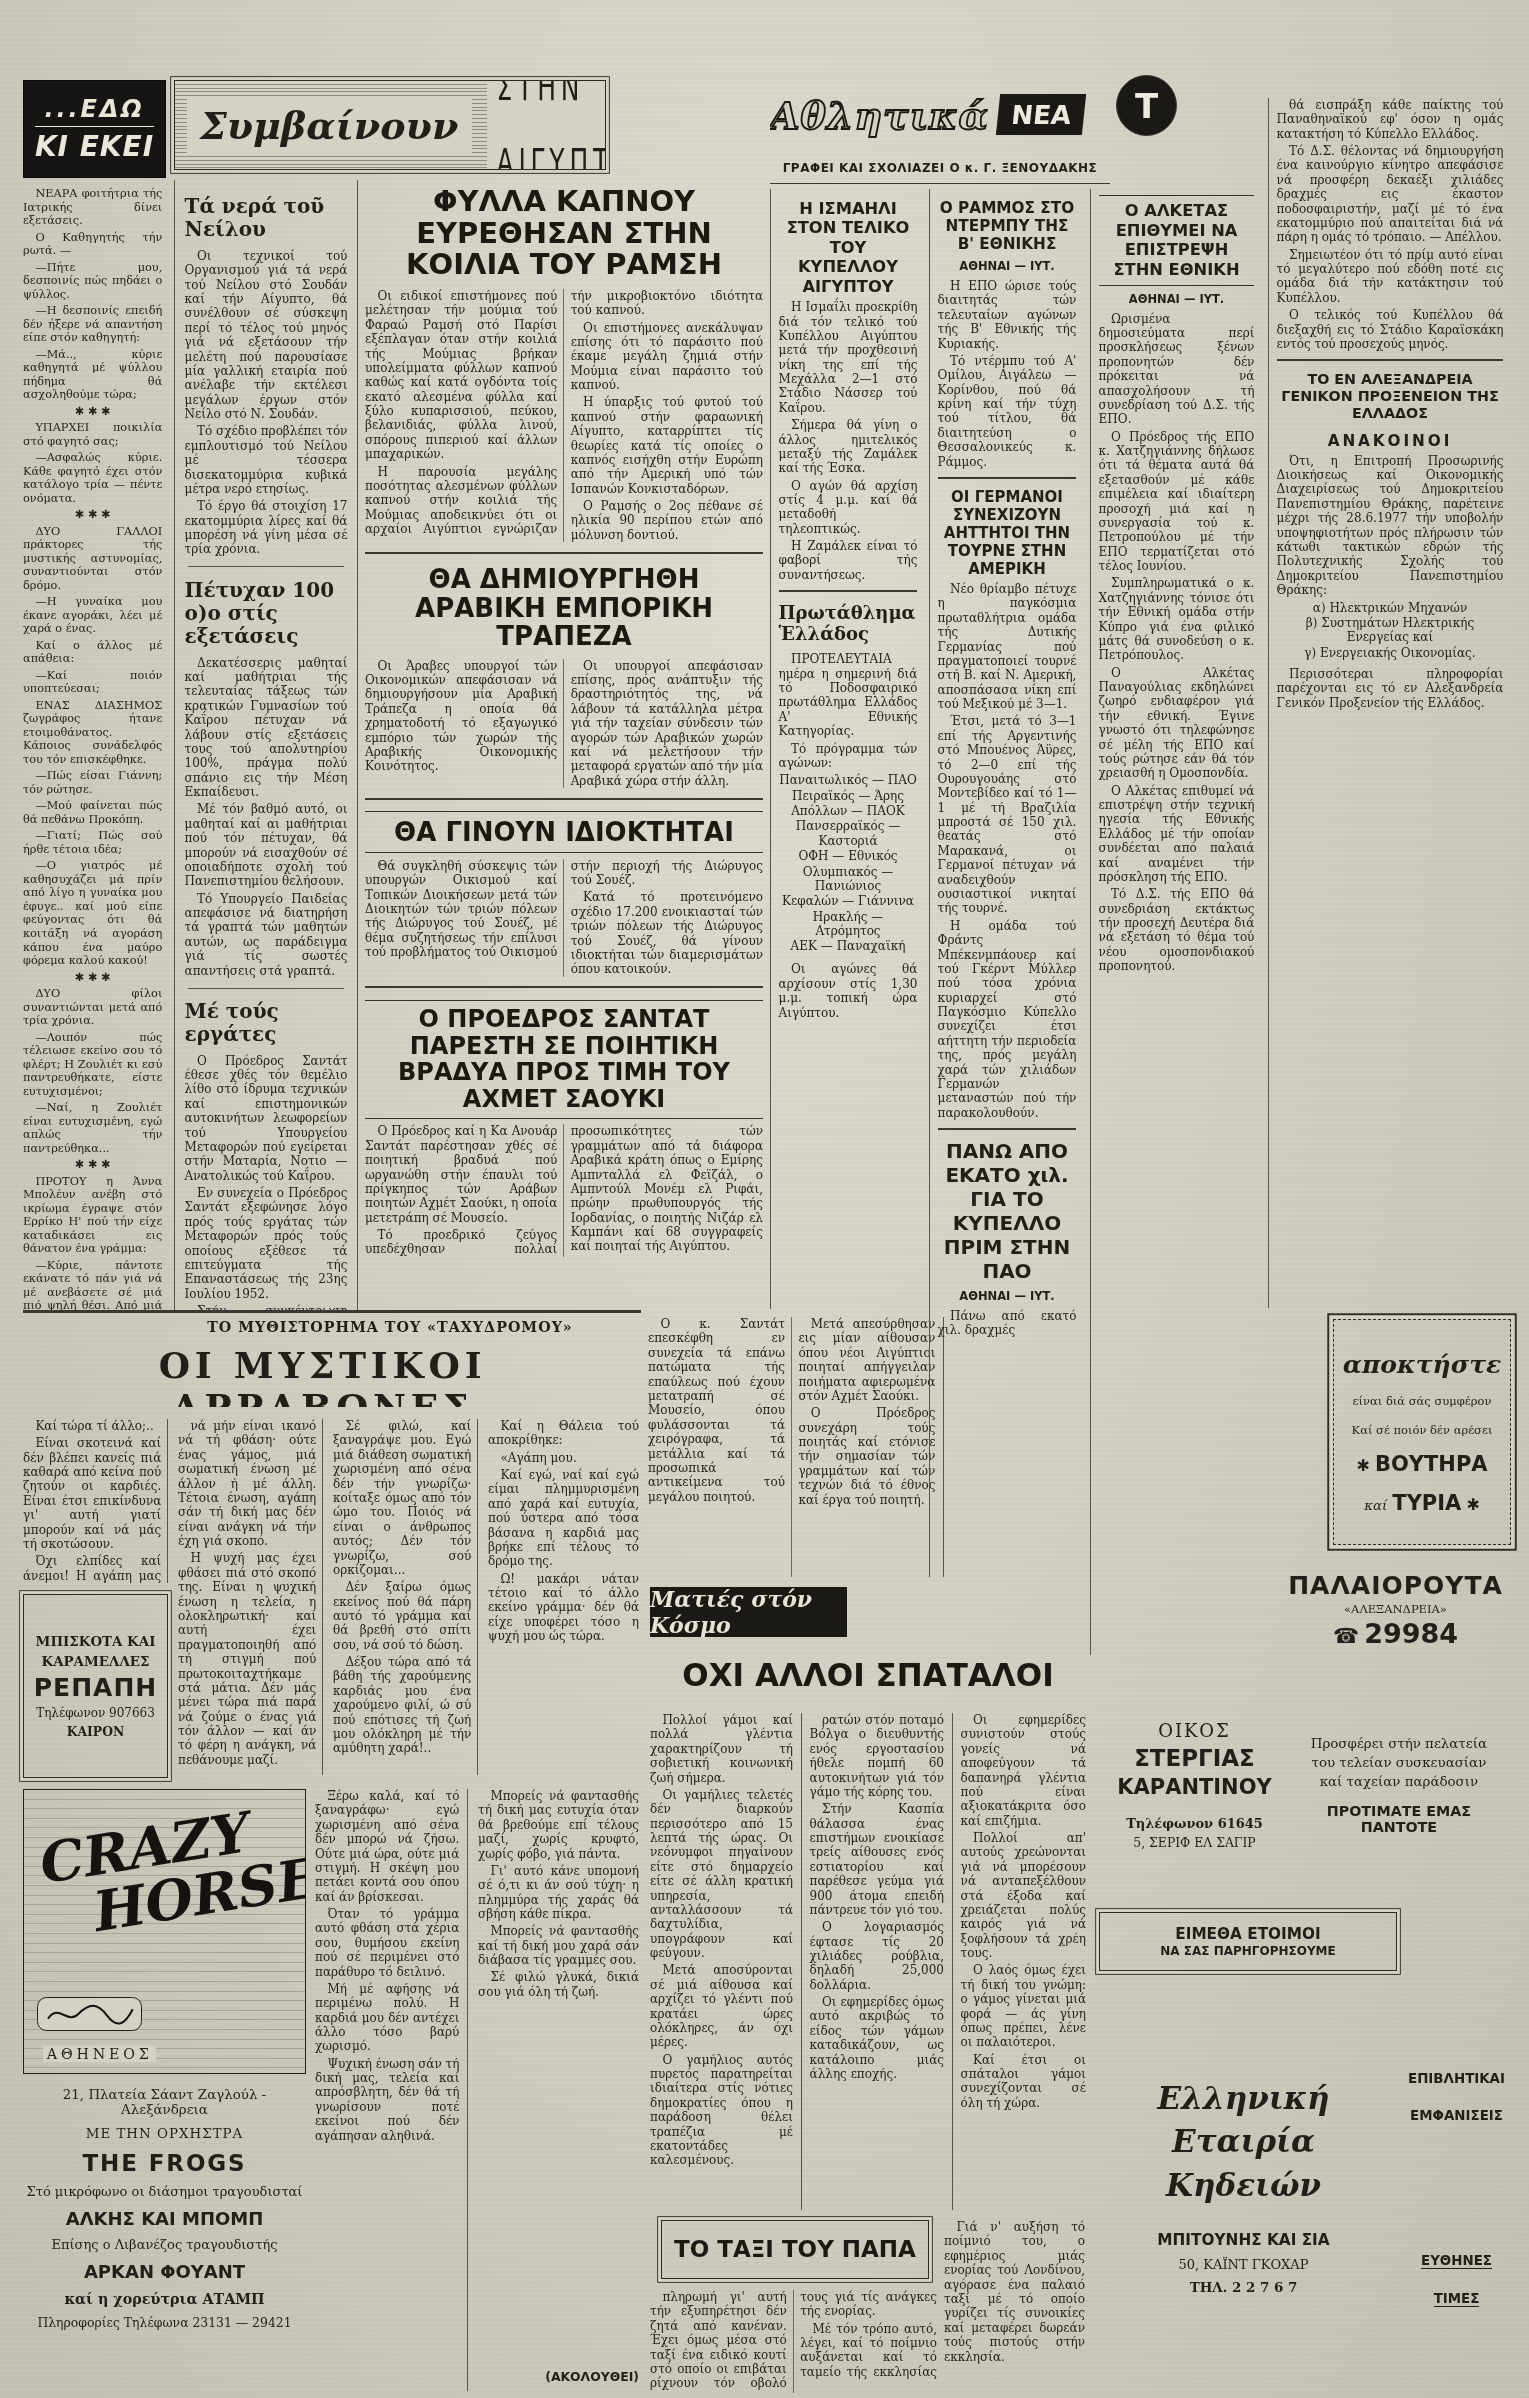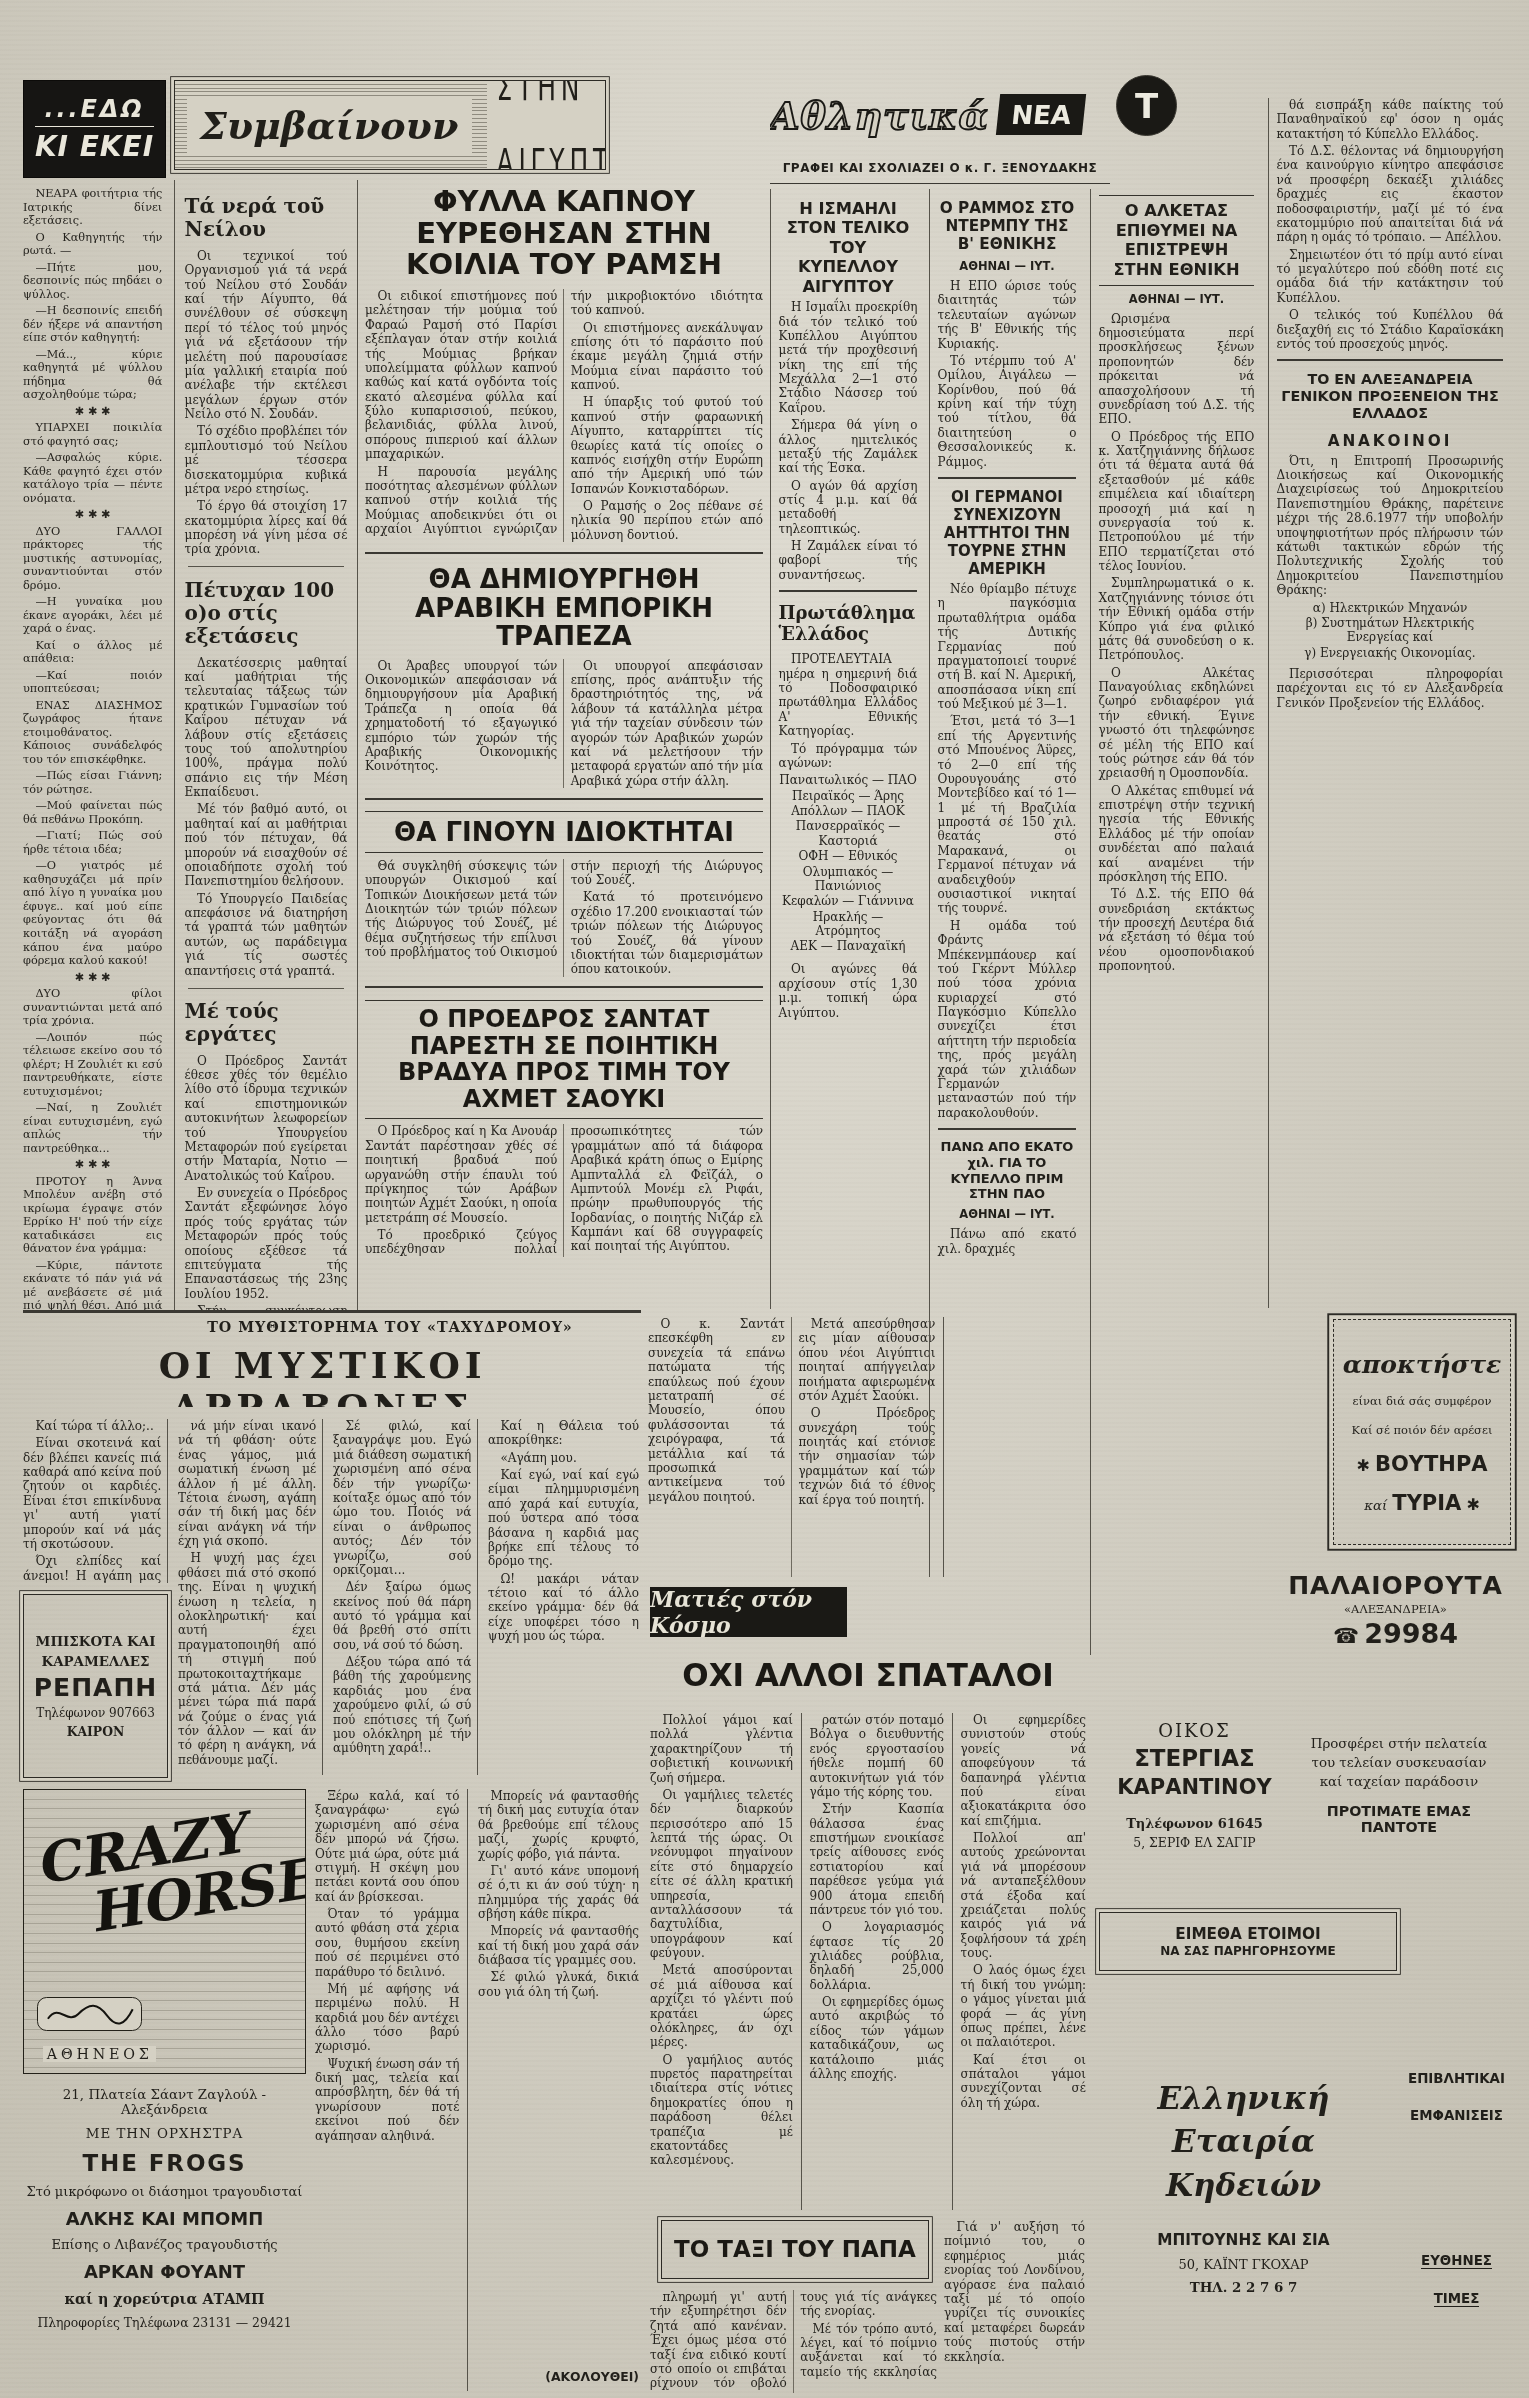--- a/index.html
+++ b/index.html
@@ -216,21 +216,21 @@
         <p class="bp">Τό ντέρμπυ τού Α' Ομίλου, Αιγάλεω — Κορίνθου, πού θά κρίνη καί τήν τύχη τού τίτλου, θά διαιτητεύση ο Θεσσαλονικεύς κ. Ράμμος.</p>
       </div>
     <div class="dbldiv"></div>
     <div class="sporth" style="font-size:15px">ΟΙ ΓΕΡΜΑΝΟΙ ΣΥΝΕΧΙΖΟΥΝ ΑΗΤΤΗΤΟΙ ΤΗΝ ΤΟΥΡΝΕ ΣΤΗΝ ΑΜΕΡΙΚΗ</div>
     <div>
         <p class="bp">Νέο θρίαμβο πέτυχε η παγκόσμια πρωταθλήτρια ομάδα τής Δυτικής Γερμανίας πού πραγματοποιεί τουρνέ στή Β. καί Ν. Αμερική, αποσπάσασα νίκη επί τού Μεξικού μέ 3—1.</p>
         <p class="bp">Έτσι, μετά τό 3—1 επί τής Αργεντινής στό Μπουένος Άϋρες, τό 2—0 επί τής Ουρουγουάης στό Μοντεβίδεο καί τό 1—1 μέ τή Βραζιλία μπροστά σέ 150 χιλ. θεατάς στό Μαρακανά, οι Γερμανοί πέτυχαν νά αναδειχθούν ουσιαστικοί νικηταί τής τουρνέ.</p>
         <p class="bp">Η ομάδα τού Φράντς Μπέκενμπάουερ καί τού Γκέρντ Μύλλερ πού τόσα χρόνια κυριαρχεί στό Παγκόσμιο Κύπελλο συνεχίζει έτσι αήττητη τήν περιοδεία της, πρός μεγάλη χαρά τών χιλιάδων Γερμανών μεταναστών πού τήν παρακολουθούν.</p>
       </div>
     <div class="dbldiv"></div>
-    <div class="sporth" style="font-size:13px">ΠΑΝΩ ΑΠΟ ΕΚΑΤΟ χιλ. ΓΙΑ ΤΟ ΚΥΠΕΛΛΟ ΠΡΙΜ ΣΤΗΝ ΠΑΟ</div>
+    <div class="sporth" style="font-size:20px">ΠΑΝΩ ΑΠΟ ΕΚΑΤΟ χιλ. ΓΙΑ ΤΟ ΚΥΠΕΛΛΟ ΠΡΙΜ ΣΤΗΝ ΠΑΟ</div>
     <div class="dateline">ΑΘΗΝΑΙ — ΙΥΤ.</div>
     <div>
         <p class="bp">Πάνω από εκατό χιλ. δραχμές</p>
       </div>
   </div>
 
   <div class="abs col rl" style="left:1090px;top:189px;width:172px;height:1466px">
     <div class="sporth tb" style="font-size:16.3px">Ο ΑΛΚΕΤΑΣ ΕΠΙΘΥΜΕΙ ΝΑ ΕΠΙΣΤΡΕΨΗ ΣΤΗΝ ΕΘΝΙΚΗ</div>
     <div class="dateline">ΑΘΗΝΑΙ — ΙΥΤ.</div>
     <div>

